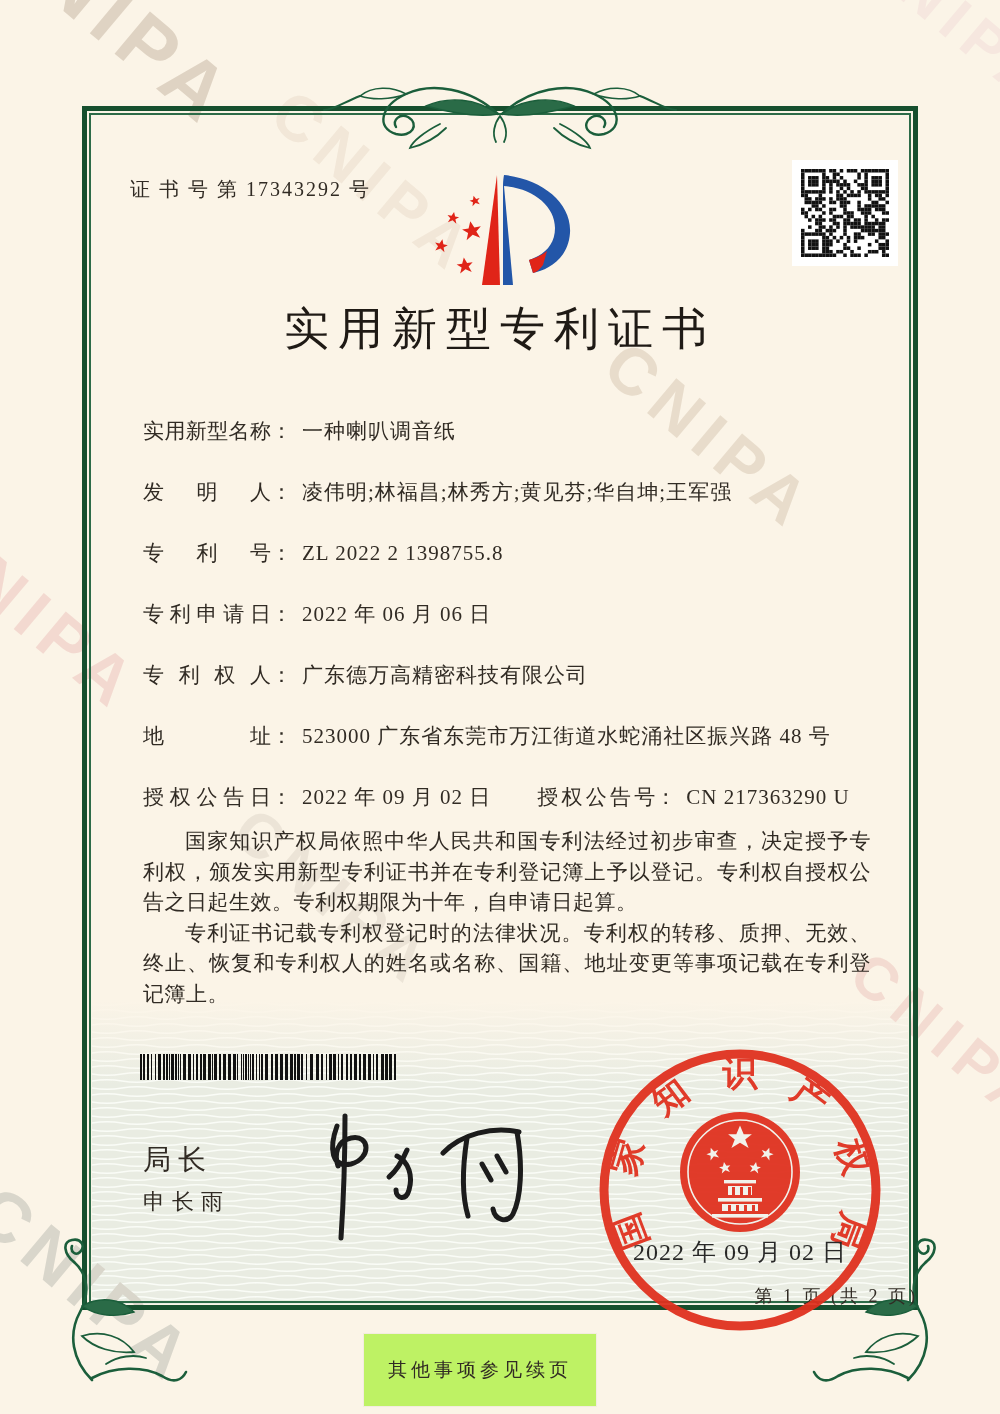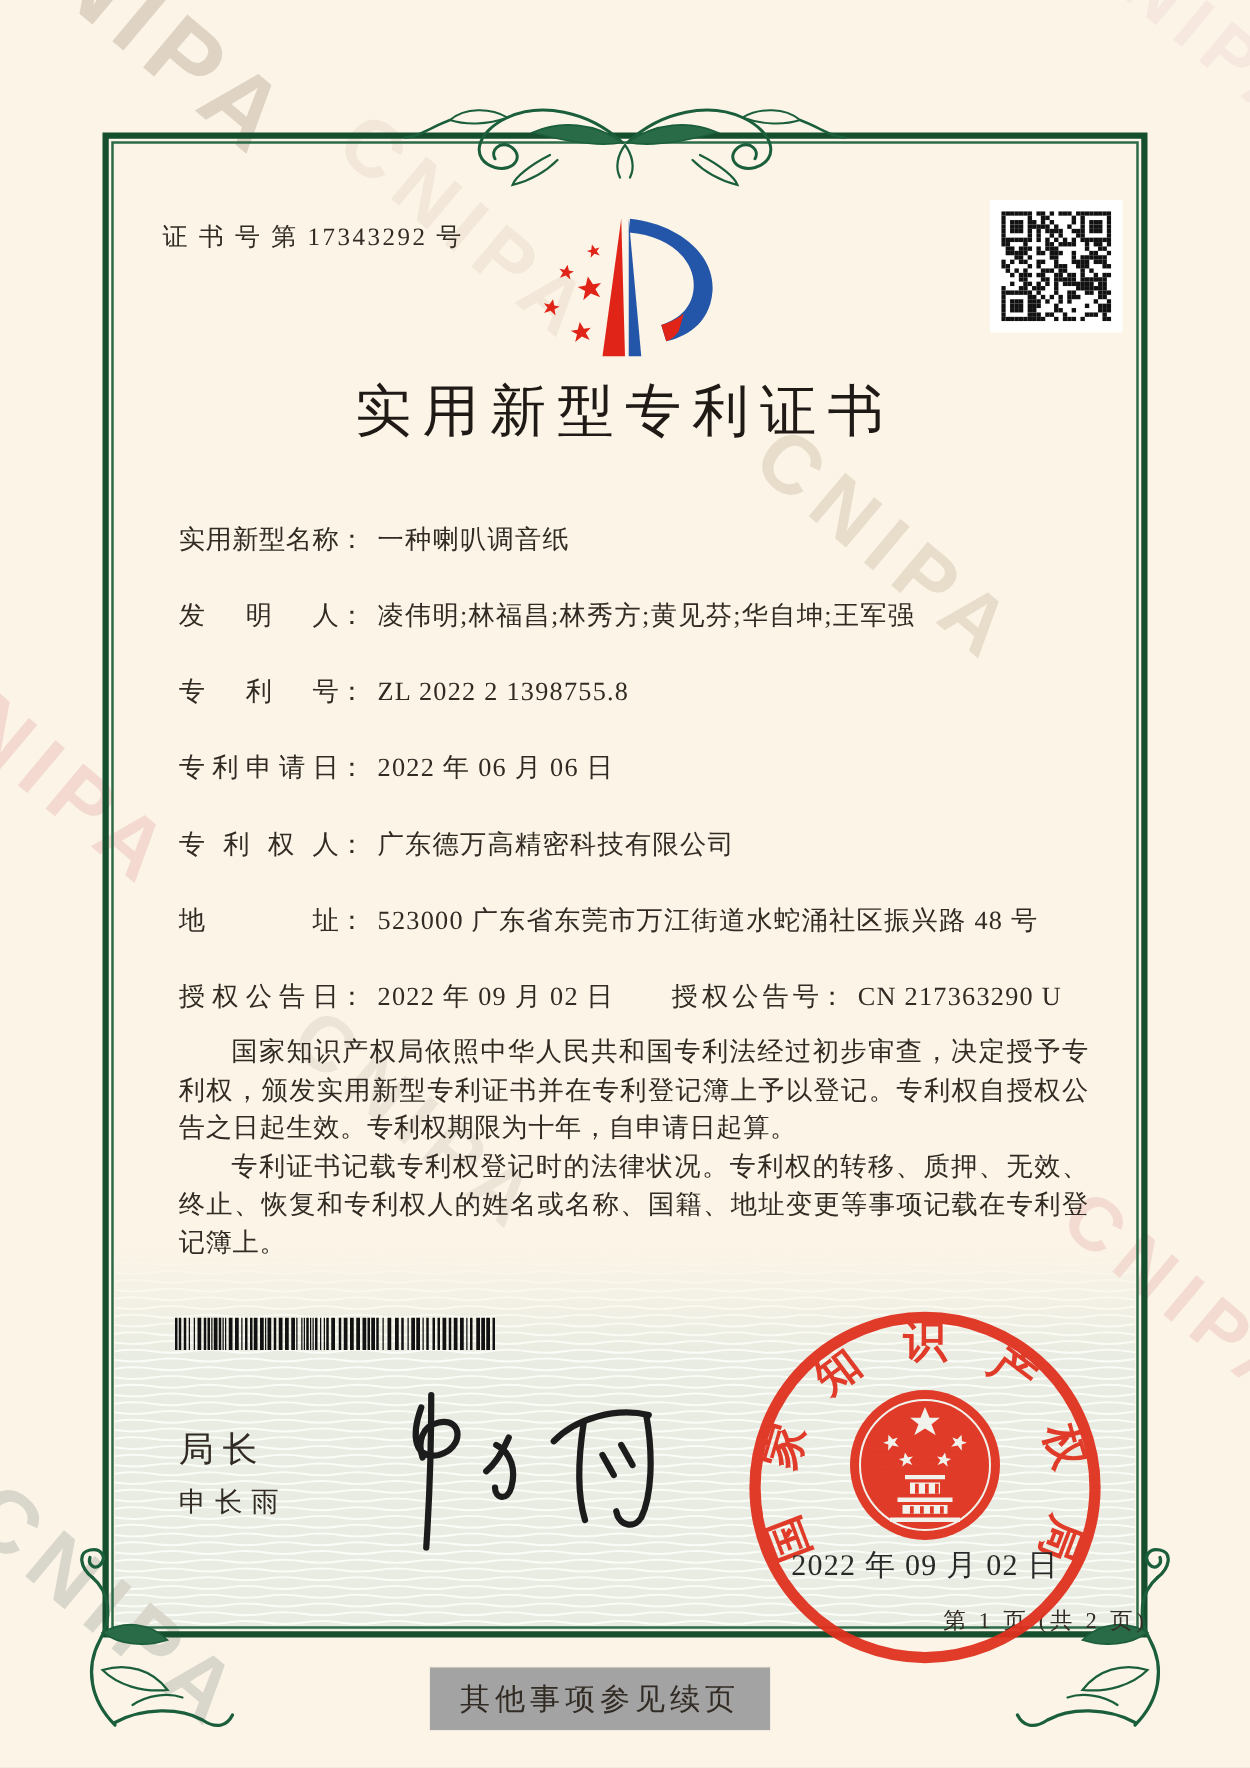--- a/index.html
+++ b/index.html
@@ -47,21 +47,21 @@
            text-align:justify; letter-spacing:0.5px;font-family:Liberation Serif, serif; }
   #paras p { text-indent:2em; margin:0; }
   #barcode-wrap { left:140px; top:1054px; }
   #sig-title { left:143px; top:1141px; font-size:28px; letter-spacing:7px; }
   #sig-name  { left:143px; top:1187px; font-size:22px; letter-spacing:7px; }
   #signature { left:285px; top:1098px; }
   #seal { left:585px; top:1042px; z-index:6; opacity:0.94; }
   #page-num { left:82px; top:1284px; width:836px; text-align:right;
               font-size:18px; letter-spacing:3px; }
   #cont-box { left:480px; top:1334px; transform:translateX(-50%);
-              background:#a3a3a3; padding:9px 24px; font-size:24px;
+              background:#bef264; padding:23px 24px; font-size:19px;
               letter-spacing:4px; box-shadow:0 0 0 1px rgba(0,0,0,0.03); }
 </style>
 </head>
 <body>
 
 <div id="page">
 
   <div class="wm" style="left:-35px; top:-30px; font-size:80px; color:#dfd3c3;">CNIPA</div>
   <div class="wm" style="left:840px; top:-15px; font-size:60px; color:#f6e7df;">CNIPA</div>
   <div class="wm" style="left:252px; top:145px; font-size:64px; color:#efe3d3; opacity:.75;">CNIPA</div>

